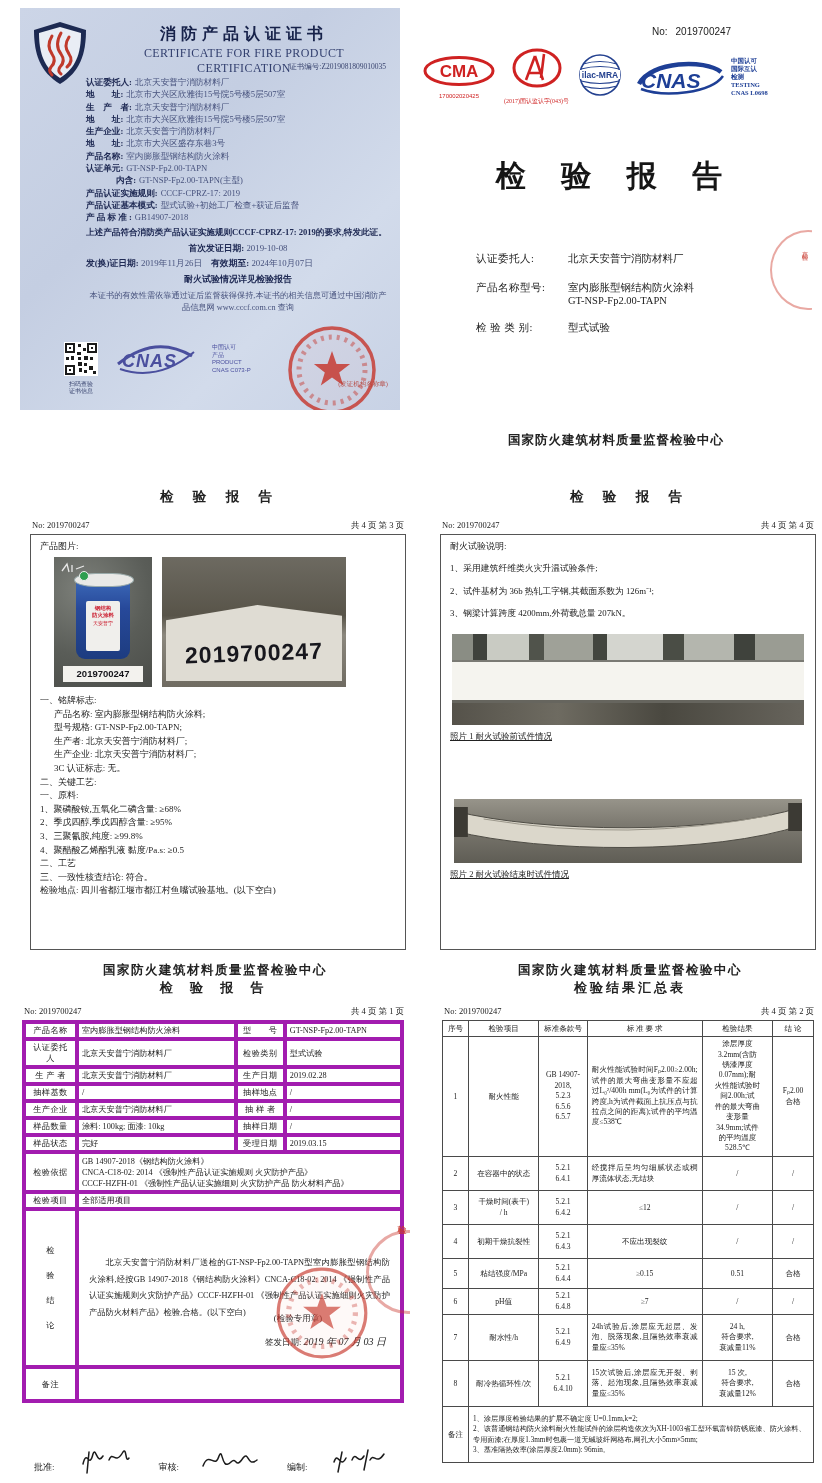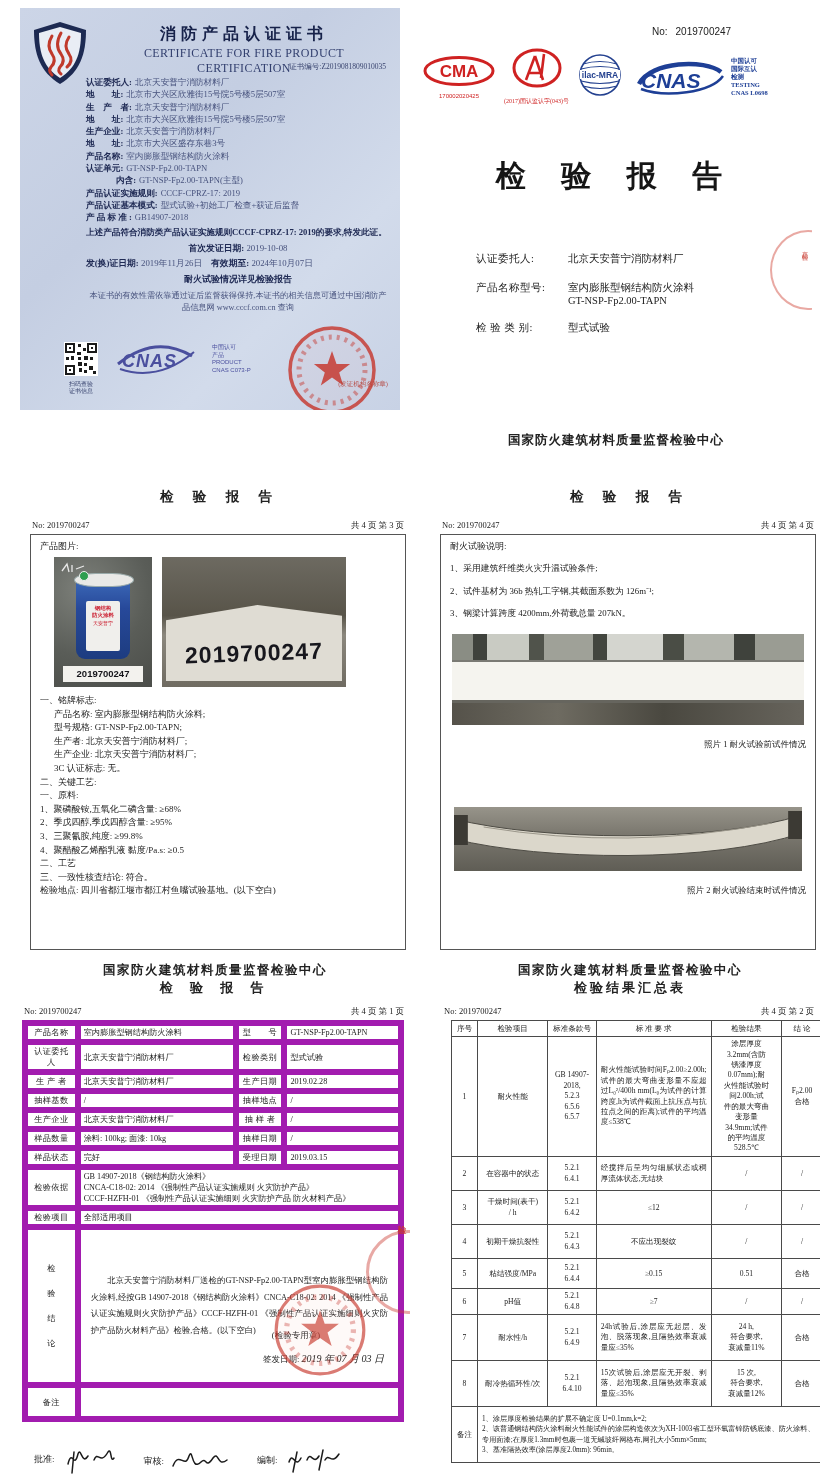--- a/index.html
+++ b/index.html
@@ -100,53 +100,53 @@
   .lns{font-size:9px;line-height:13.6px;color:#222;}
   .lns.ind{padding-left:14px;}
   .h9{font-size:9px;color:#222;}
   #p4 .item{font-size:8.8px;margin-top:10px;color:#222;}
   .bphoto1{margin:14px 2px 0 2px;}
   .bp1a{height:26px;background:linear-gradient(90deg,#8a8d84 0 6%,#3f423c 6% 10%,#c9cbc3 10% 22%,
         #50534b 22% 26%,#9fa198 26% 40%,#43463f 40% 44%,#d4d5cf 44% 60%,#4a4d45 60% 66%,
         #b4b6ae 66% 80%,#3f423c 80% 86%,#9a9c93 86% 100%);}
   .bp1b{height:38px;background:#f5f4ef;border-top:2px solid #7a7a74;border-bottom:3px solid #66655e;}
   .bp1c{height:22px;background:linear-gradient(90deg,#55524a,#6e6b61 30%,#4a4840 60%,#67645c);}
-  .pcap{text-align:right;font-size:8.5px;margin-top:14px;color:#222;}
+  .pcap{text-align:left;font-size:8.5px;margin-top:6px;color:#222;text-decoration:underline;}
   .bphoto2{margin:56px 4px 0 4px;height:64px;position:relative;
         background:linear-gradient(180deg,#97948a,#7c7970 40%,#5f5d55);}
 
   
   #pg1{left:20px;top:962px;width:390px;height:516px;}
   #pg2{left:440px;top:962px;width:380px;height:516px;}
   .h1c{position:absolute;top:0px;width:100%;text-align:center;font-weight:bold;
        font-size:12.5px;letter-spacing:1.5px;color:#222;}
   .h2c{position:absolute;top:17px;width:100%;text-align:center;font-weight:bold;
        font-size:13px;letter-spacing:7px;color:#222;}
   .noline3{position:absolute;top:44px;left:4px;right:6px;display:flex;
        justify-content:space-between;font-size:8.5px;color:#222;}
   table.doc{position:absolute;top:58px;left:2px;border-collapse:collapse;table-layout:fixed;
        width:calc(100% - 8px);}
-  table.doc td{border:6px solid #a21caf;font-size:8.2px;padding:1px 3px;color:#222;
+  table.doc td{border:4px solid #a21caf;font-size:8.2px;padding:1px 3px;color:#222;
        vertical-align:middle;}
   .tl{text-align:center;letter-spacing:.4px;}
   .vert{text-align:center;font-size:8.6px;line-height:25px;}
   .concl-cell{position:relative;padding:6px 10px !important;}
   .cpara{text-indent:2em;line-height:16.5px;text-align:justify;font-size:8.3px;}
   .cstampnote{position:absolute;right:78px;bottom:40px;font-size:8.5px;}
   .csign{position:absolute;right:14px;bottom:16px;font-size:8.5px;}
   .hand{font-style:italic;font-size:10px;}
   .seal2{position:absolute;right:30px;bottom:2px;opacity:.9;}
   .edge1{position:absolute;right:-40px;top:268px;width:78px;height:78px;
        border:3px solid rgba(205,65,55,.45);border-radius:50%;}
   .edge1t{position:absolute;right:2px;top:256px;writing-mode:vertical-rl;
        color:rgba(200,55,45,.85);font-size:9px;}
   .sigrow{position:absolute;left:14px;right:8px;bottom:4px;display:flex;
        align-items:flex-end;gap:26px;font-size:9px;color:#222;}
-  .sigitem{display:flex;align-items:center;gap:5px;}
-  table.sum{position:absolute;top:58px;left:11px;border-collapse:collapse;table-layout:fixed;
+  .sigitem{display:flex;align-items:flex-end;gap:20px;}
+  table.sum{position:absolute;top:58px;left:2px;border-collapse:collapse;table-layout:fixed;
        width:calc(100% - 8px);}
   table.sum td{border:1px solid #4a4a4a;font-size:7.6px;padding:1px 2px;color:#222;
        vertical-align:middle;text-align:center;}
   table.sum td.req{text-align:justify;text-align-last:auto;padding:1px 4px;line-height:10.4px;}
   table.sum td.pre{line-height:10.4px;}
   .rmk{text-align:left !important;line-height:10.6px;font-size:7.2px !important;padding:2px 4px !important;}
 </style>
 </head>
 <body>
 

